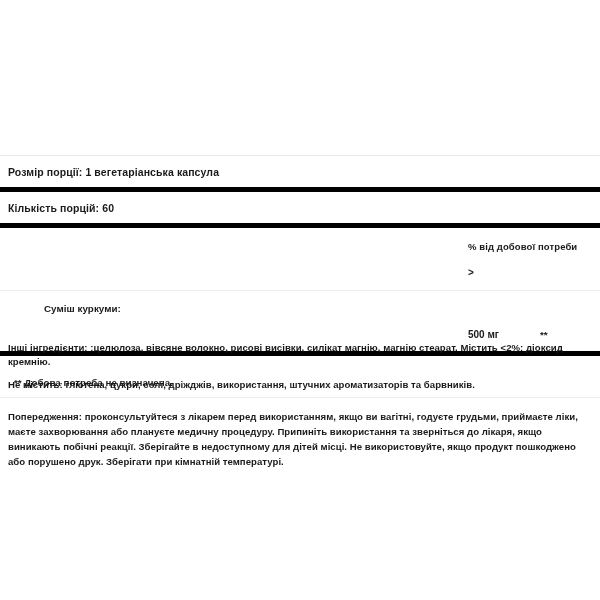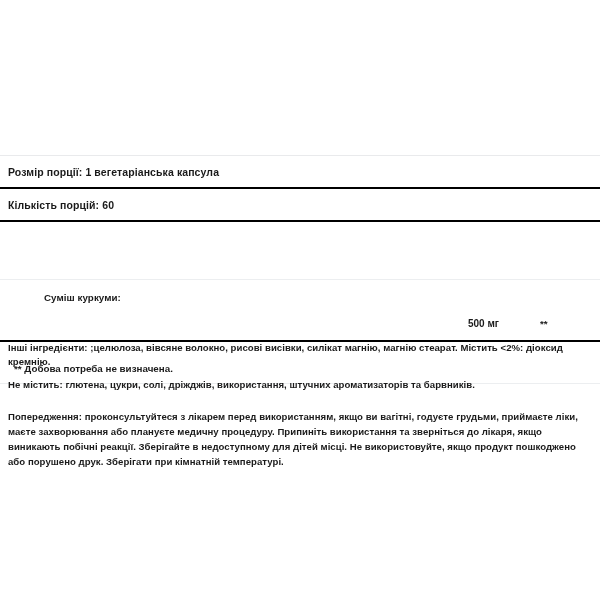--- a/index.html
+++ b/index.html
@@ -29,21 +29,21 @@
     top: 155px;
     width: 600px;
     border-top: 1px solid #e9eaec;
     box-sizing: border-box;
   }
 
   .sf-row {
     display: flex;
     align-items: flex-start;
     box-sizing: border-box;
-    border-bottom: 2px solid #000000;
+    border-bottom: 5px solid #000000;
     padding: 0 8px;
   }
 
   .col-name   { flex: 0 0 424px; box-sizing: border-box; padding-right: 6px; margin-left: 36px; }
   .col-amount { flex: 0 0 72px;  box-sizing: border-box; }
   .col-dv     { flex: 1 1 auto;  box-sizing: border-box; }
 
   .serving-row {
     padding-top: 9px;
     padding-bottom: 8px;
@@ -154,20 +154,24 @@
     <div class="sf-row serving-row">
       <div class="label">Розмір порції: 1 вегетаріанська капсула</div>
     </div>
 
     <div class="sf-row serving-row">
       <div class="label">Кількість порцій: 60</div>
     </div>
 
     <div class="sf-row head-row">
       <div class="col-name"></div>
+      <div class="col-dv head-cell head-dv">
+        <span>% від добової потреби</span>
+        <span class="gt">&gt;</span>
+      </div>
     </div>
 
     <div class="sf-row item-row">
       <div class="col-name">
         <div class="item-title">Суміш куркуми:</div>
       </div>
       <div class="col-amount amount-val">500 мг</div>
       <div class="col-dv dv-val">**</div>
     </div>
 

